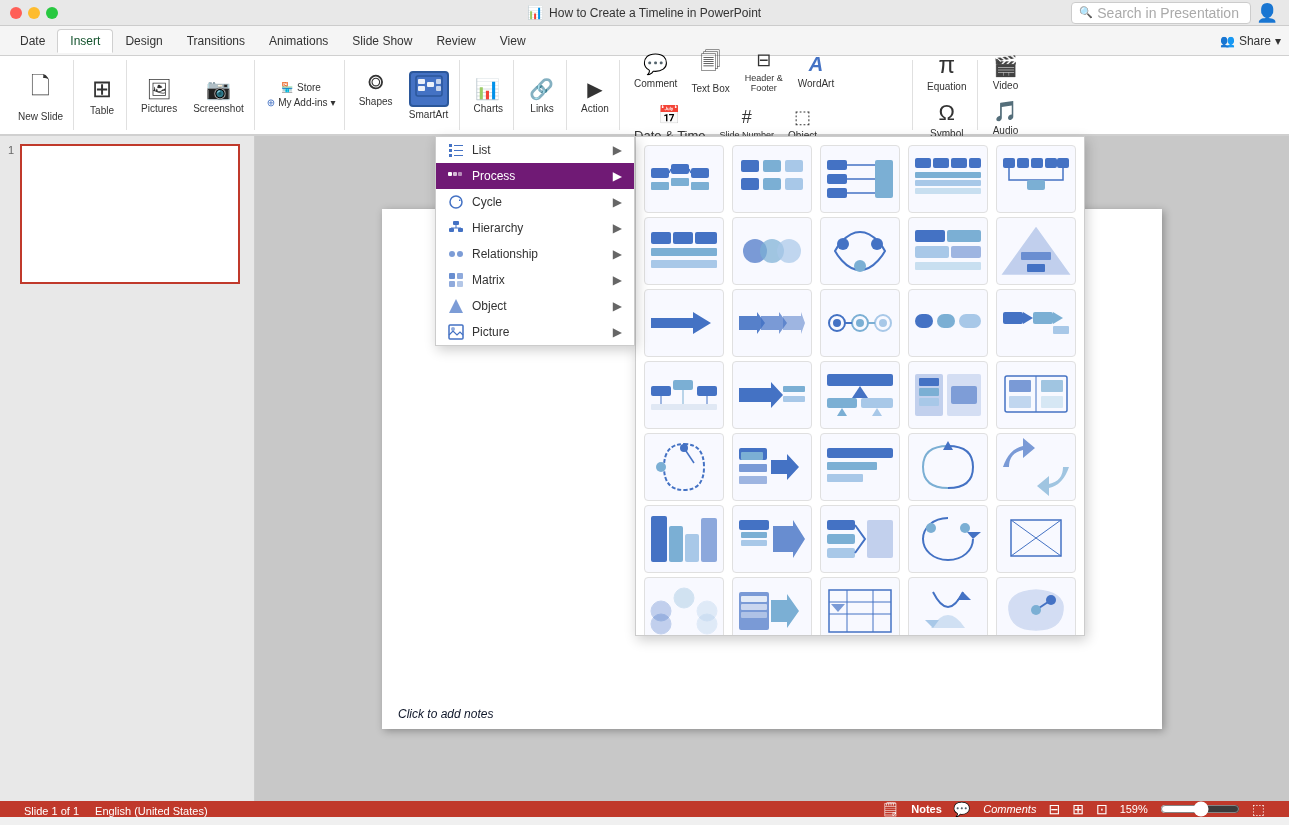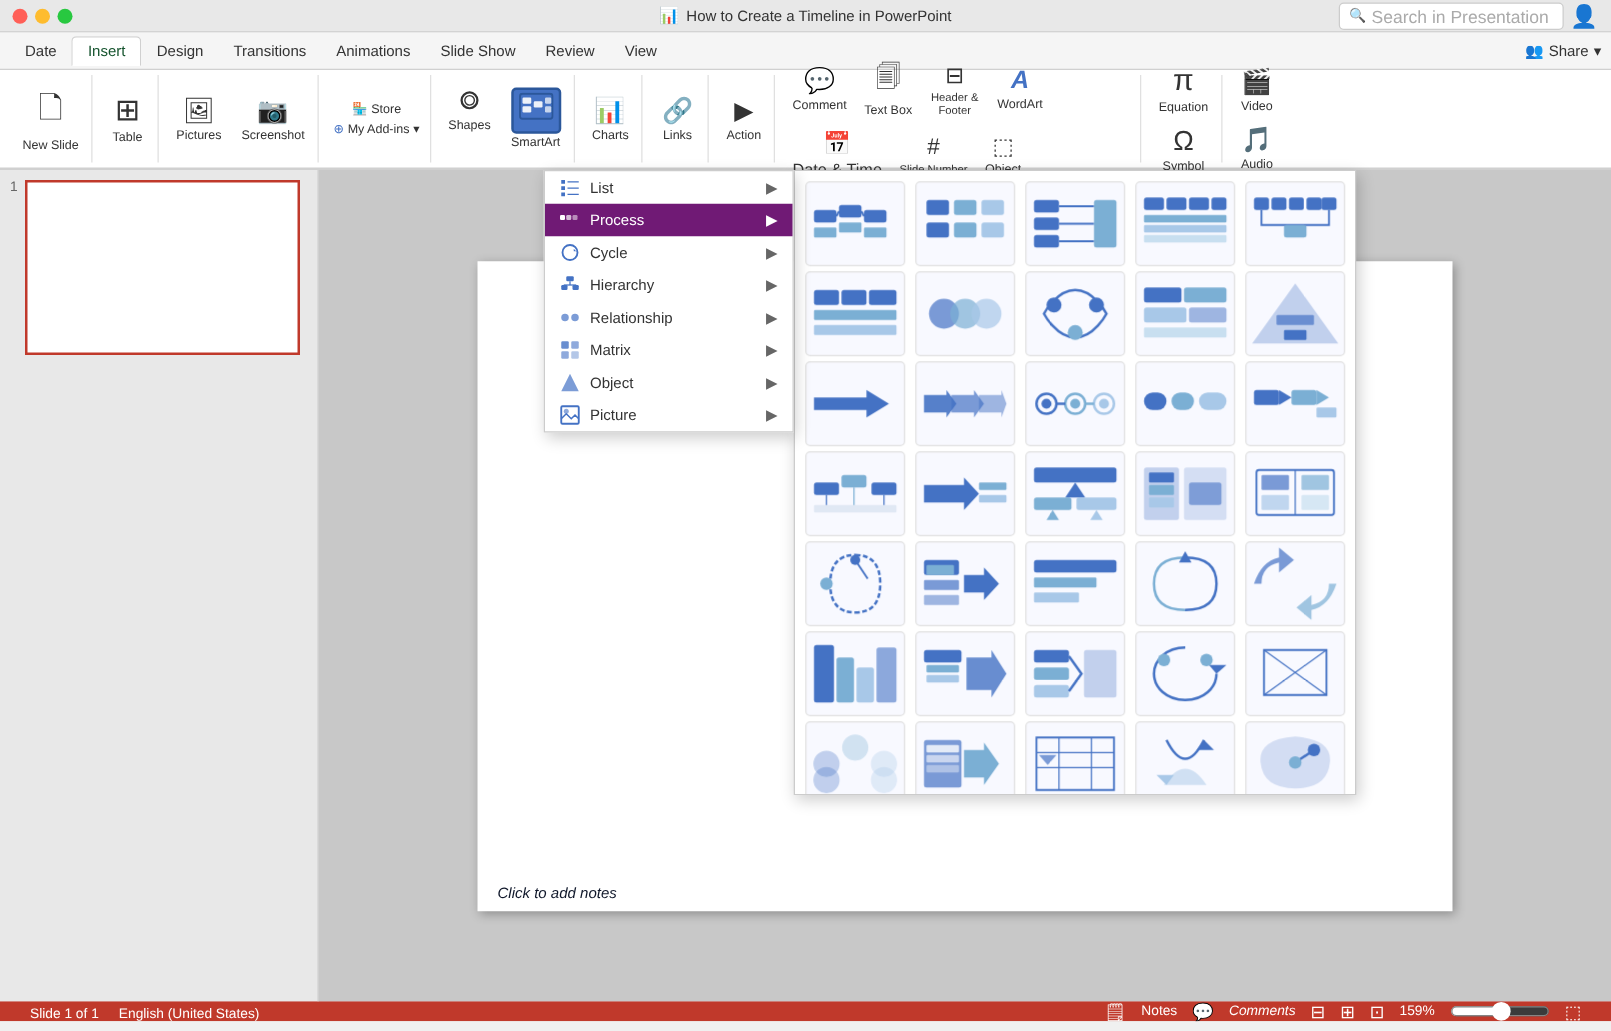--- a/index.html
+++ b/index.html
@@ -827,21 +827,21 @@
         <circle cx="35" cy="28" r="5" fill="#7bafd4"></circle>
       </svg>
   </div>
 </div>
 
 <div id="status-bar">
   <span>Slide 1 of 1</span>
   <span>English (United States)</span>
   <div id="status-bar-right">
     <span class="status-icon">🗒</span>
-    <span style="cursor:pointer;">Notes</span>
+    <span style="cursor:pointer;font-weight:bold;">Notes</span>
     <span class="status-icon">💬</span>
     <span style="cursor:pointer;font-style:italic;">Comments</span>
     <span class="status-icon">⊟</span>
     <span class="status-icon">⊞</span>
     <span class="status-icon">⊡</span>
     <span>159%</span>
     <input type="range" min="0" max="200" value="103" style="width: 80px; accent-color: white;">
     <span class="status-icon">⬚</span>
   </div>
 </div>

